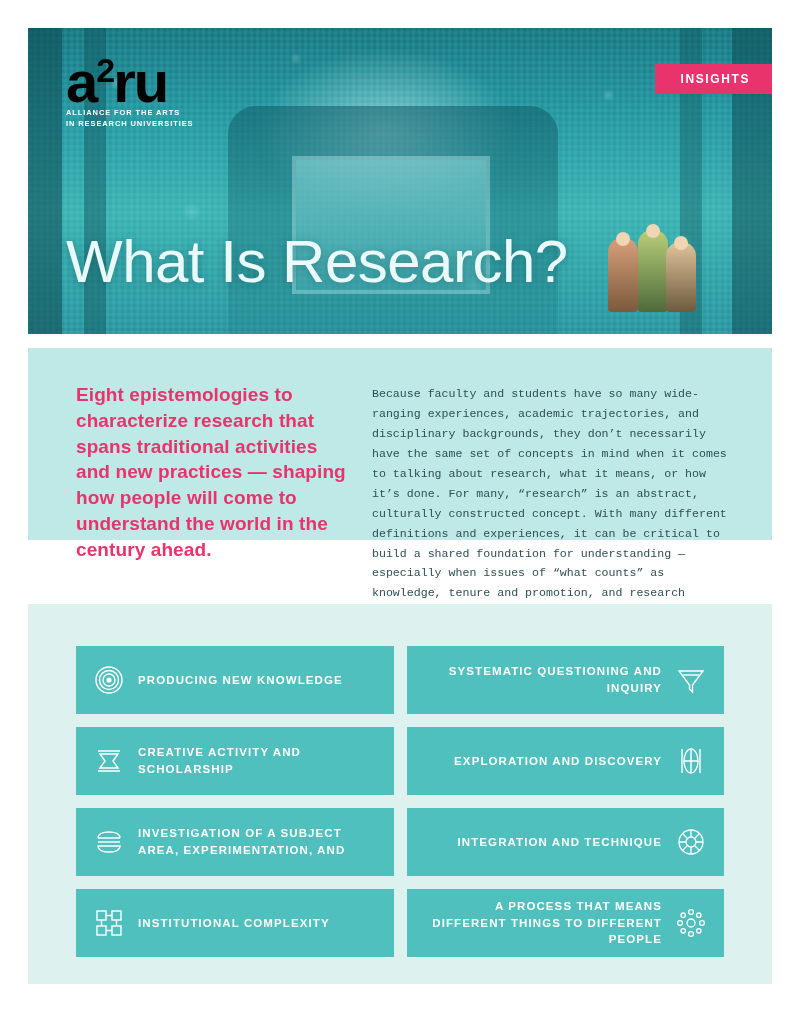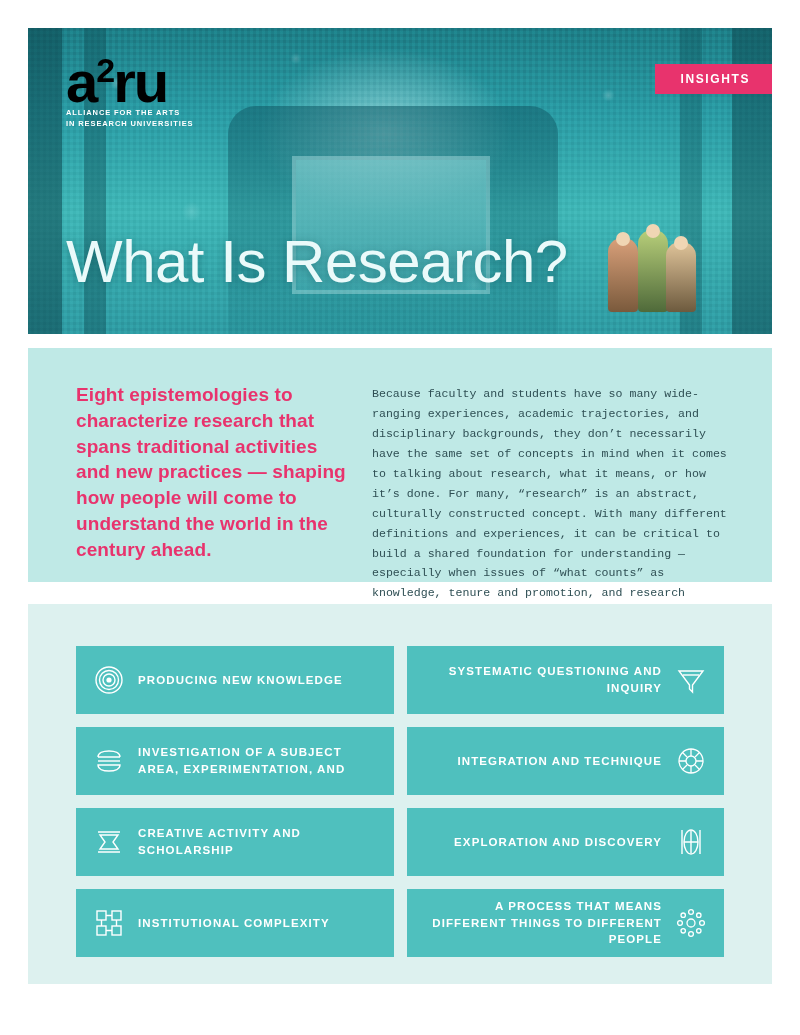--- a/index.html
+++ b/index.html
@@ -154,21 +154,21 @@
     text-shadow: 0 2px 10px rgba(0,60,66,0.35);
     margin-top: 48px;
   }
 
   
   .intro {
     position: absolute;
     left: 28px;
     top: 348px;
     width: 744px;
-    height: 234px;
+    height: 192px;
     background: #bfe9e6;
     display: flex;
     padding: 34px 42px 0 48px;
   }
   .intro-left {
     width: 296px;
     padding-right: 26px;
   }
   .intro-headline {
     color: #e8336d;
@@ -301,55 +301,55 @@
               <path d="M7 10 H23"></path>
             </svg>
           </span>
         </div>
       </div>
 
       <div class="grid-row">
         <div class="cell">
           <span class="cell-icon">
             <svg width="30" height="30" viewBox="0 0 30 30" fill="none" stroke="#ffffff" stroke-width="1.4">
+              <path d="M4 5 H26 M6 8 H24 L19 15 L24 22 H6 L11 15 Z M4 25 H26"></path>
+            </svg>
+          </span>
+          <span class="cell-label">CREATIVE ACTIVITY AND SCHOLARSHIP</span>
+        </div>
+        <div class="cell right">
+          <span class="cell-label">EXPLORATION AND DISCOVERY</span>
+          <span class="cell-icon">
+            <svg width="30" height="30" viewBox="0 0 30 30" fill="none" stroke="#ffffff" stroke-width="1.4">
+              <path d="M6 3 V27 M24 3 V27"></path>
+              <ellipse cx="15" cy="15" rx="7" ry="12"></ellipse>
+              <path d="M8 15 H22 M15 4 V26"></path>
+            </svg>
+          </span>
+        </div>
+      </div>
+
+      <div class="grid-row">
+        <div class="cell">
+          <span class="cell-icon">
+            <svg width="30" height="30" viewBox="0 0 30 30" fill="none" stroke="#ffffff" stroke-width="1.4">
               <path d="M4 11 H26 M4 11 C4 7 9 5 15 5 C21 5 26 7 26 11"></path>
               <path d="M4 15 H26"></path>
               <path d="M4 19 C4 23 9 25 15 25 C21 25 26 23 26 19 H4 Z"></path>
             </svg>
           </span>
           <span class="cell-label">INVESTIGATION OF A SUBJECT AREA, EXPERIMENTATION, AND</span>
         </div>
         <div class="cell right">
           <span class="cell-label">INTEGRATION AND TECHNIQUE</span>
           <span class="cell-icon">
             <svg width="30" height="30" viewBox="0 0 30 30" fill="none" stroke="#ffffff" stroke-width="1.3">
               <circle cx="15" cy="15" r="12"></circle>
               <circle cx="15" cy="15" r="5"></circle>
               <path d="M15 3 V10 M15 20 V27 M3 15 H10 M20 15 H27 M6.5 6.5 L11 11 M19 19 L23.5 23.5 M23.5 6.5 L19 11 M11 19 L6.5 23.5"></path>
-            </svg>
-          </span>
-        </div>
-      </div>
-
-      <div class="grid-row">
-        <div class="cell">
-          <span class="cell-icon">
-            <svg width="30" height="30" viewBox="0 0 30 30" fill="none" stroke="#ffffff" stroke-width="1.4">
-              <path d="M4 5 H26 M6 8 H24 L19 15 L24 22 H6 L11 15 Z M4 25 H26"></path>
-            </svg>
-          </span>
-          <span class="cell-label">CREATIVE ACTIVITY AND SCHOLARSHIP</span>
-        </div>
-        <div class="cell right">
-          <span class="cell-label">EXPLORATION AND DISCOVERY</span>
-          <span class="cell-icon">
-            <svg width="30" height="30" viewBox="0 0 30 30" fill="none" stroke="#ffffff" stroke-width="1.4">
-              <path d="M6 3 V27 M24 3 V27"></path>
-              <ellipse cx="15" cy="15" rx="7" ry="12"></ellipse>
-              <path d="M8 15 H22 M15 4 V26"></path>
             </svg>
           </span>
         </div>
       </div>
 
       <div class="grid-row">
         <div class="cell">
           <span class="cell-icon">
             <svg width="30" height="30" viewBox="0 0 30 30" fill="none" stroke="#ffffff" stroke-width="1.4">
               <rect x="3" y="3" width="9" height="9"></rect>

